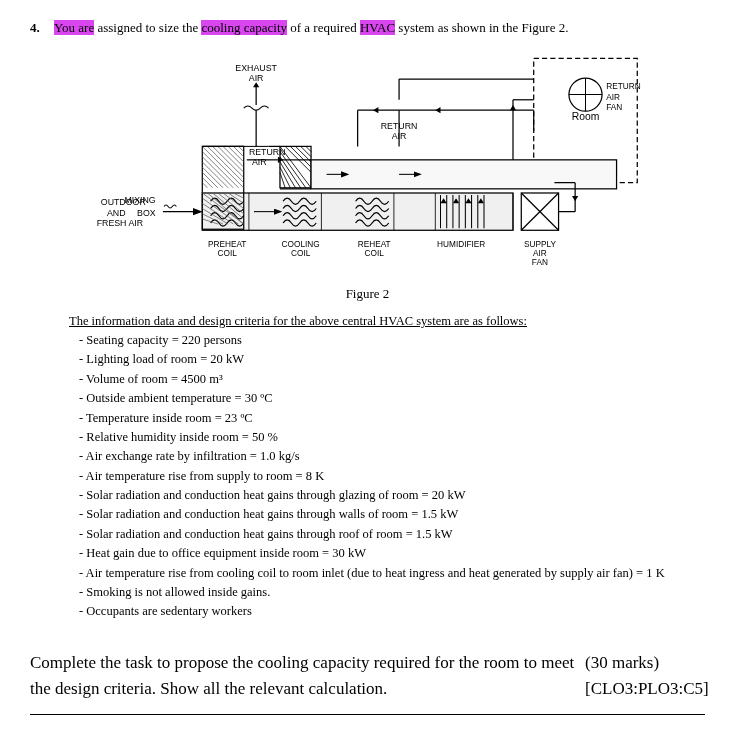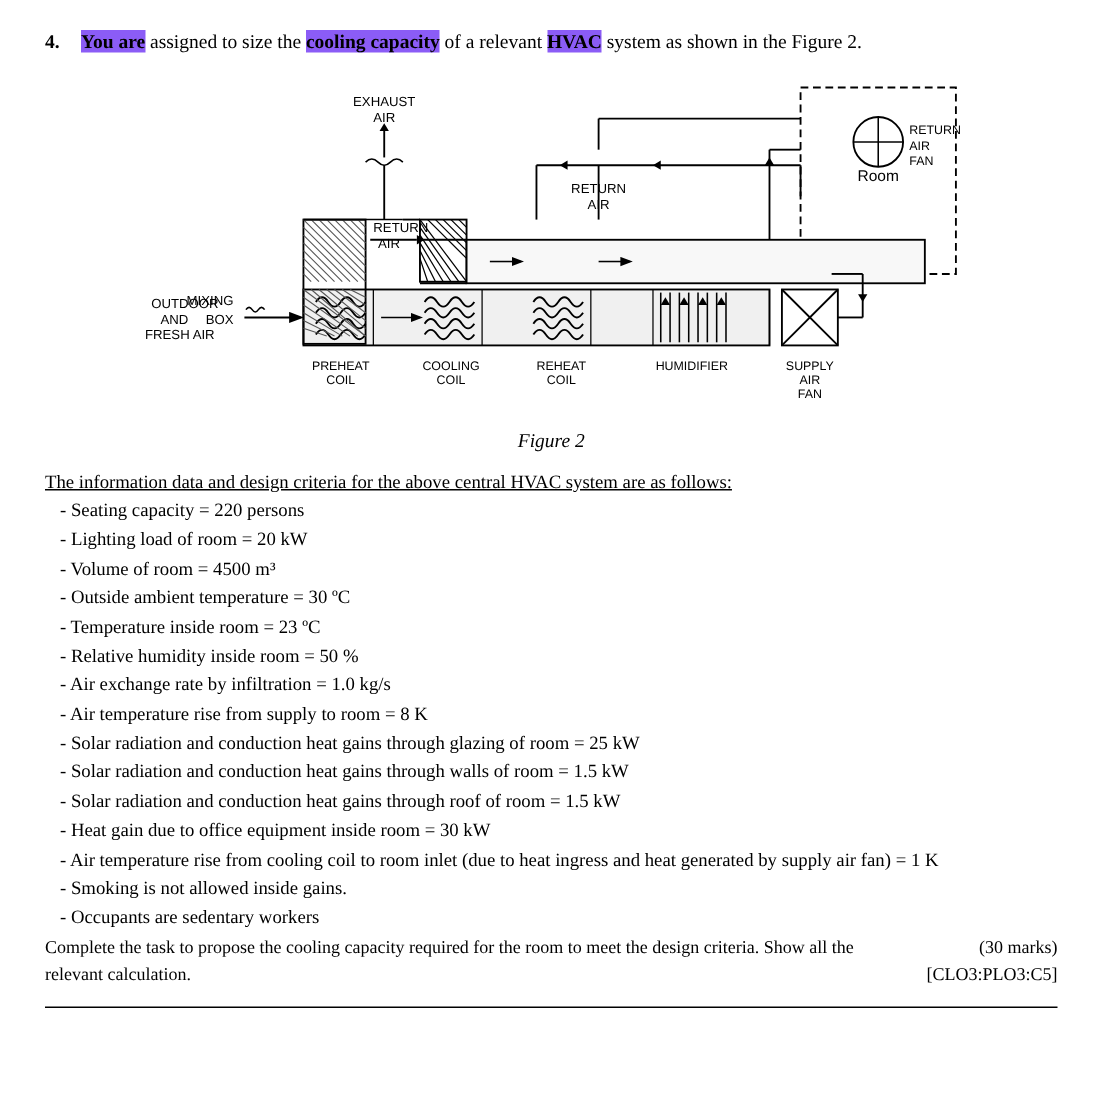--- a/index.html
+++ b/index.html
@@ -20,80 +20,79 @@
       line-height: 1.5;
     }
     .question-number {
       font-weight: bold;
       min-width: 18px;
     }
     .question-text {
       line-height: 1.5;
     }
     .highlight-yellow {
-      background-color: #8b5cf6;
-      font-weight: bold;
+      background-color: #d946ef;
+      font-weight: normal;
     }
     .figure-container {
       margin: 10px auto 4px auto;
       width: 580px;
       position: relative;
     }
     .figure-caption {
       text-align: center;
-      font-style: italic;
       margin-bottom: 10px;
       font-size: 13px;
     }
     
     .hvac-diagram {
       width: 100%;
       display: block;
     }
     .info-section {
       margin-top: 8px;
       font-size: 12.5px;
       line-height: 1.55;
+      margin-left: 39px;
     }
     .info-section .underline {
       text-decoration: underline;
     }
     .info-item {
       padding-left: 10px;
     }
     .task-section {
-      margin-top: 0;
-      font-size: 12px;
+      margin-top: 28px;
+      font-size: 17px;
       line-height: 1.55;
     }
     .task-row {
       display: flex;
       justify-content: space-between;
       align-items: flex-start;
     }
     .task-right {
-      text-align: right;
       min-width: 120px;
     }
     hr.bottom-line {
       border: none;
       border-top: 1px solid #000;
       margin-top: 12px;
     }
   </style>
 </head>
 <body>
 
 <div class="question-header">
   <span class="question-number">4.</span>
   <span class="question-text">
     <span class="highlight-yellow">You are</span>
     <span> assigned to size the </span>
     <span class="highlight-yellow">cooling capacity</span>
-    <span> of a relevant </span>
+    <span> of a required </span>
     <span class="highlight-yellow">HVAC</span>
     <span> system as shown in the Figure 2.</span>
   </span>
 </div>
 
 <div class="figure-container">
   <svg class="hvac-diagram" viewBox="0 0 560 230" xmlns="http://www.w3.org/2000/svg" style="font-family: Arial, sans-serif; font-size: 9px;">
 
     <rect x="440" y="10" width="100" height="120" fill="none" stroke="#000" stroke-width="1.2" stroke-dasharray="5,3"></rect>
     <text x="490" y="70" text-anchor="middle" font-size="10" font-weight="normal">Room</text>
@@ -285,21 +284,21 @@
   <p><span class="underline">The information data and design criteria for the above central HVAC system are as follows:</span></p>
   <div id="info-items-container">
       <p class="info-item">- Seating capacity = 220 persons</p>
       <p class="info-item">- Lighting load of room = 20 kW</p>
       <p class="info-item">- Volume of room = 4500 m³</p>
       <p class="info-item">- Outside ambient temperature = 30 ºC</p>
       <p class="info-item">- Temperature inside room = 23 ºC</p>
       <p class="info-item">- Relative humidity inside room = 50 %</p>
       <p class="info-item">- Air exchange rate by infiltration = 1.0 kg/s</p>
       <p class="info-item">- Air temperature rise from supply to room = 8 K</p>
-      <p class="info-item">- Solar radiation and conduction heat gains through glazing of room = 25 kW</p>
+      <p class="info-item">- Solar radiation and conduction heat gains through glazing of room = 20 kW</p>
       <p class="info-item">- Solar radiation and conduction heat gains through walls of room = 1.5 kW</p>
       <p class="info-item">- Solar radiation and conduction heat gains through roof of room = 1.5 kW</p>
       <p class="info-item">- Heat gain due to office equipment inside room = 30 kW</p>
       <p class="info-item">- Air temperature rise from cooling coil to room inlet (due to heat ingress and heat generated by supply air fan) = 1 K</p>
       <p class="info-item">- Smoking is not allowed inside gains.</p>
       <p class="info-item">- Occupants are sedentary workers</p>
     </div>
 </div>
 
 <div class="task-section">

